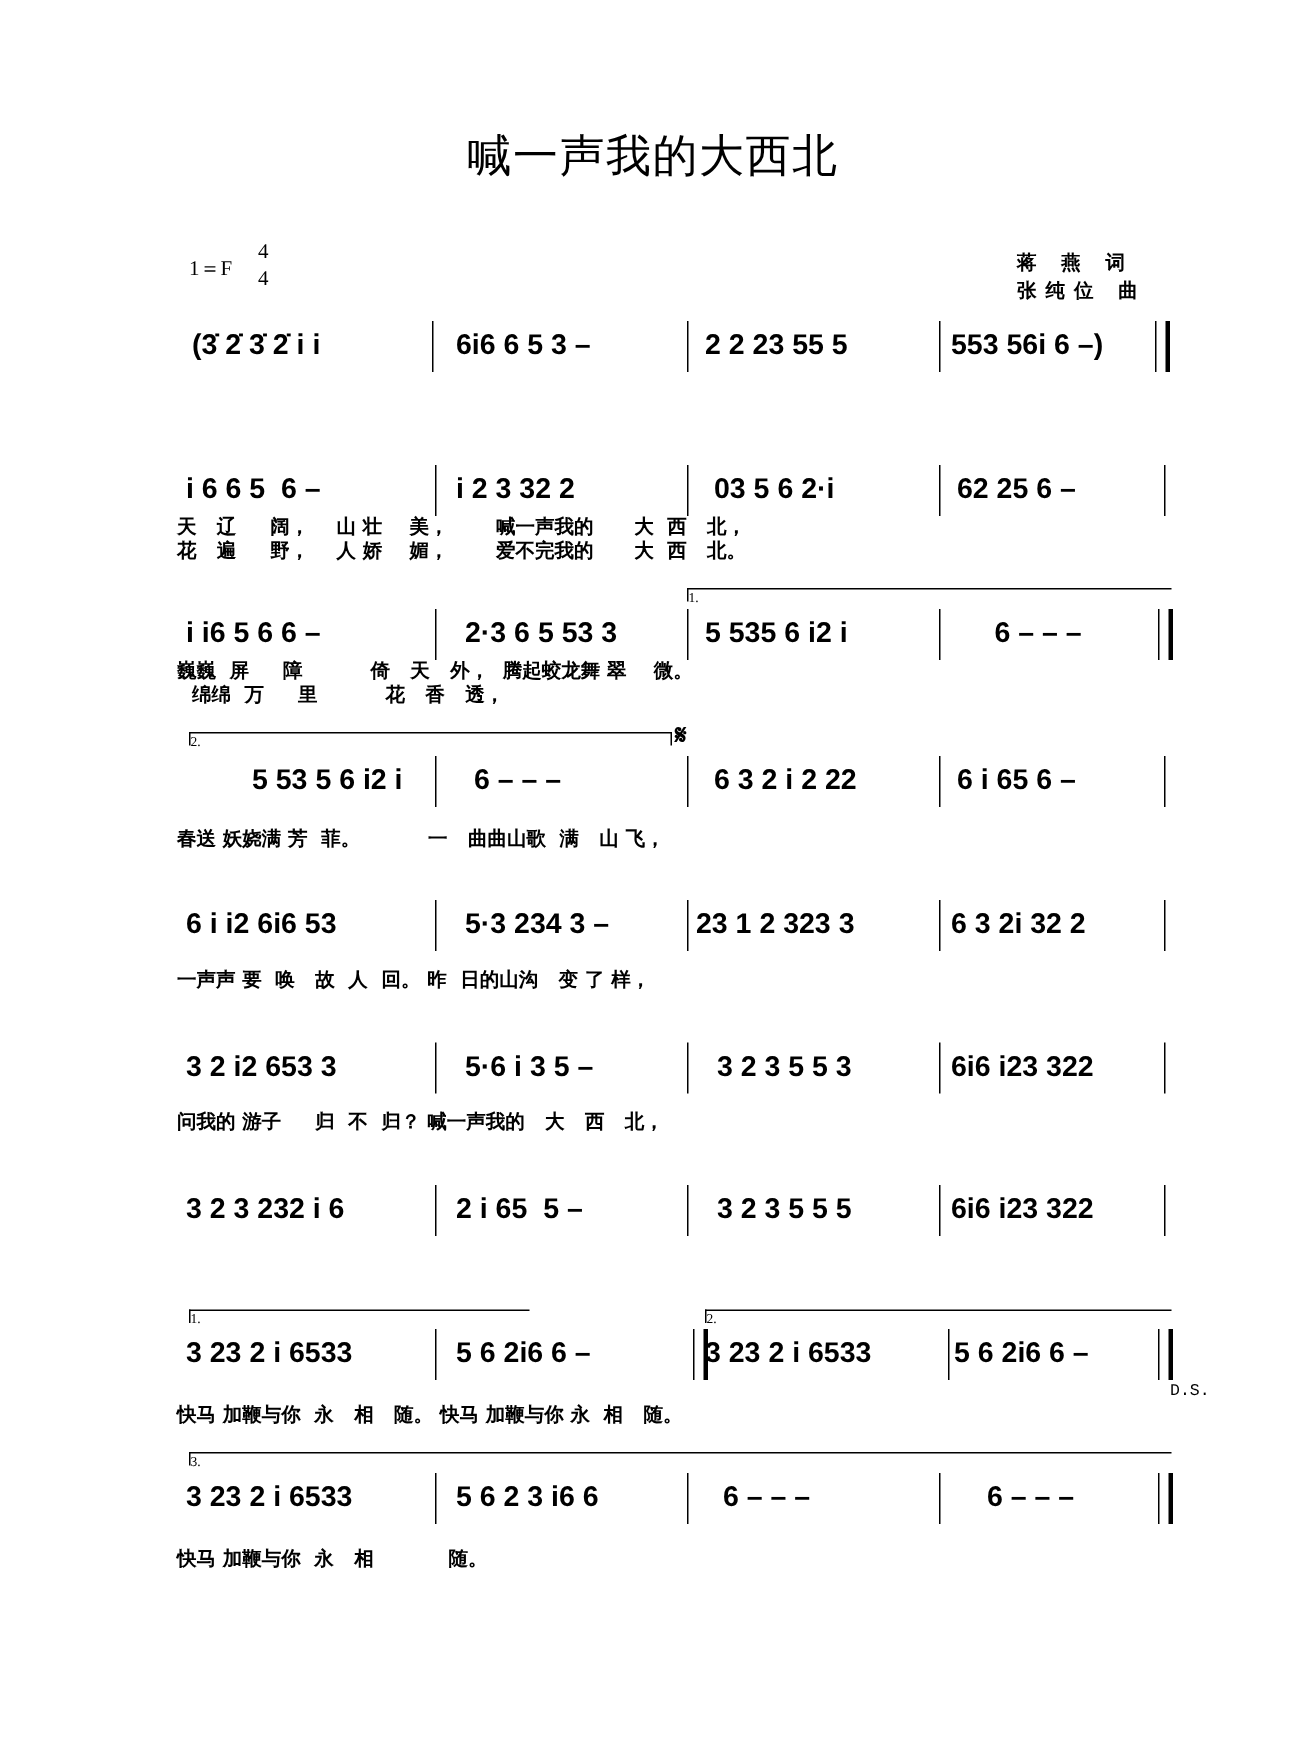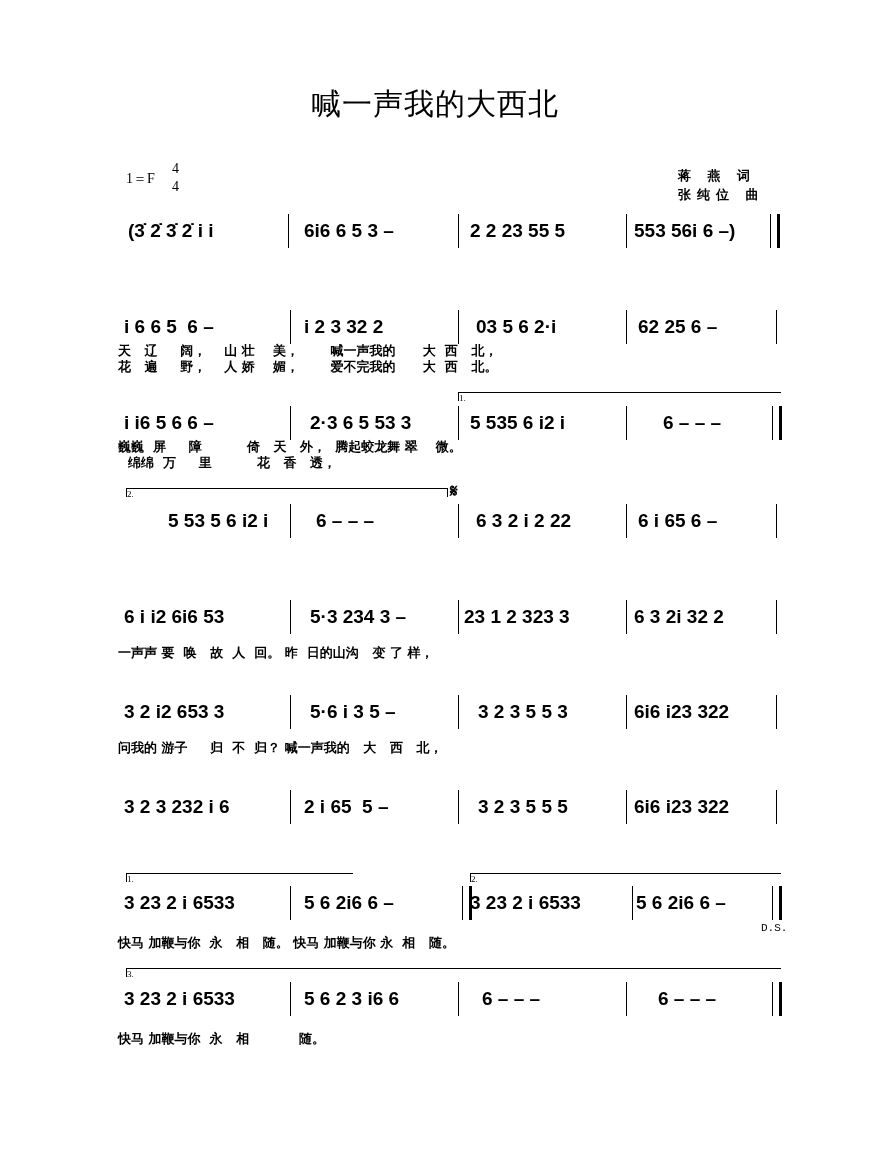--- a/index.html
+++ b/index.html
@@ -76,20 +76,21 @@
 <div class="segno" style="top:480px;left:450px;">𝄋</div>
 <div class="line" style="top:510px;height:60px;">
   <span class="n" style="left:6px;margin-left:44px;">5 53 5 6 i2 i</span>
   <span class="bar" style="left:172px;"></span>
   <span class="n" style="left:198px;">6 – – –</span>
   <span class="bar" style="left:340px;"></span>
   <span class="n" style="left:358px;">6 3 2 i 2 22</span>
   <span class="bar" style="left:508px;"></span>
   <span class="n" style="left:520px;">6 i 65 6 –</span>
   <span class="bar" style="left:658px;"></span>
+  <span class="lyr" style="top:40px;">春送 妖娆满 芳  菲。          一   曲曲山歌  满   山 飞，</span>
 </div>
 
 <div class="line" style="top:606px;height:60px;">
   <span class="n" style="left:6px;">6 i i2 6i6 53</span>
   <span class="bar" style="left:172px;"></span>
   <span class="n" style="left:192px;">5·3 234 3 –</span>
   <span class="bar" style="left:340px;"></span>
   <span class="n" style="left:346px;">23 1 2 323 3</span>
   <span class="bar" style="left:508px;"></span>
   <span class="n" style="left:516px;">6 3 2i 32 2</span>
@@ -124,21 +125,21 @@
 <div class="volta l" style="top:873px;left:470px;width:310px;">2.</div>
 <div class="line" style="top:892px;height:60px;">
   <span class="n" style="left:6px;">3 23 2 i 6533</span>
   <span class="bar" style="left:172px;"></span>
   <span class="n" style="left:186px;">5 6 2i6 6 –</span>
   <span class="dbar" style="left:344px;"></span>
   <span class="n" style="left:352px;">3 23 2 i 6533</span>
   <span class="bar" style="left:514px;"></span>
   <span class="n" style="left:518px;">5 6 2i6 6 –</span>
   <span class="dbar" style="left:654px;"></span>
-  <span class="ds" style="left:623px;top:30px;padding-left:20px;">D.S.</span>
+  <span class="ds" style="left:642px;top:30px;padding-left:20px;">D.S.</span>
   <span class="lyr" style="top:42px;">快马 加鞭与你  永   相   随。 快马 加鞭与你 永  相   随。</span>
 </div>
 
 <div class="volta l" style="top:968px;left:126px;width:654px;">3.</div>
 <div class="line" style="top:988px;height:60px;">
   <span class="n" style="left:6px;">3 23 2 i 6533</span>
   <span class="bar" style="left:172px;"></span>
   <span class="n" style="left:186px;">5 6 2 3 i6 6</span>
   <span class="bar" style="left:340px;"></span>
   <span class="n" style="left:364px;">6 – – –</span>

